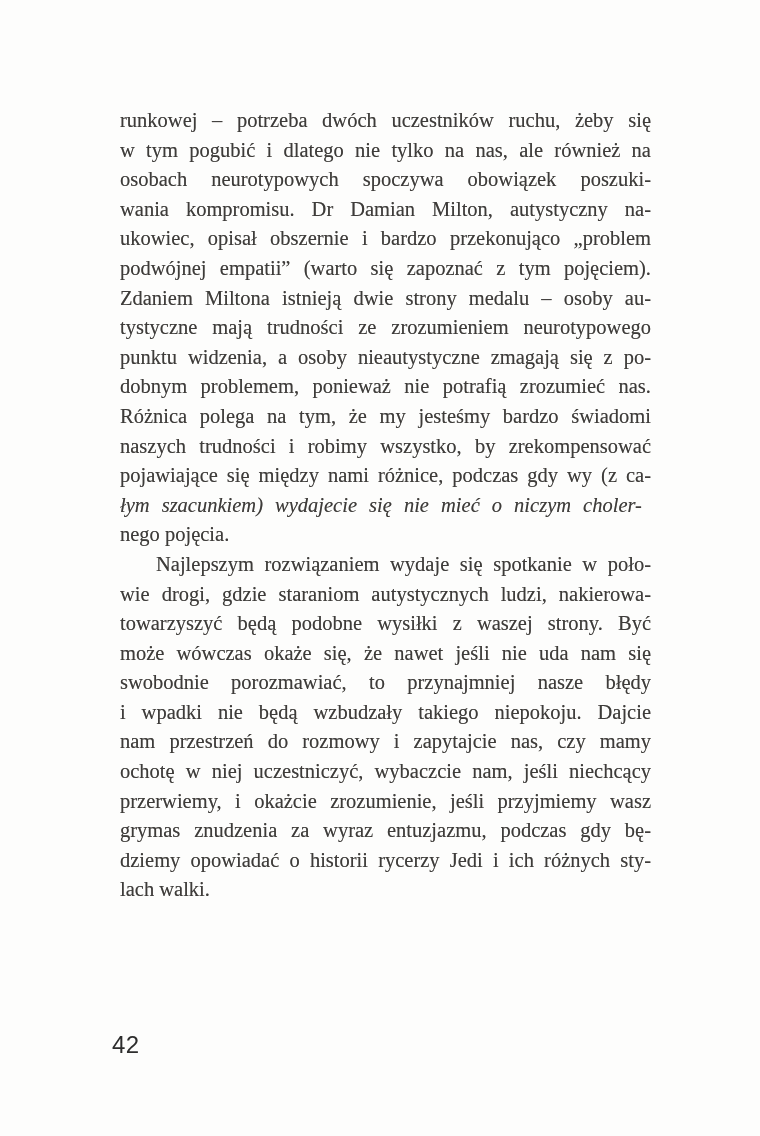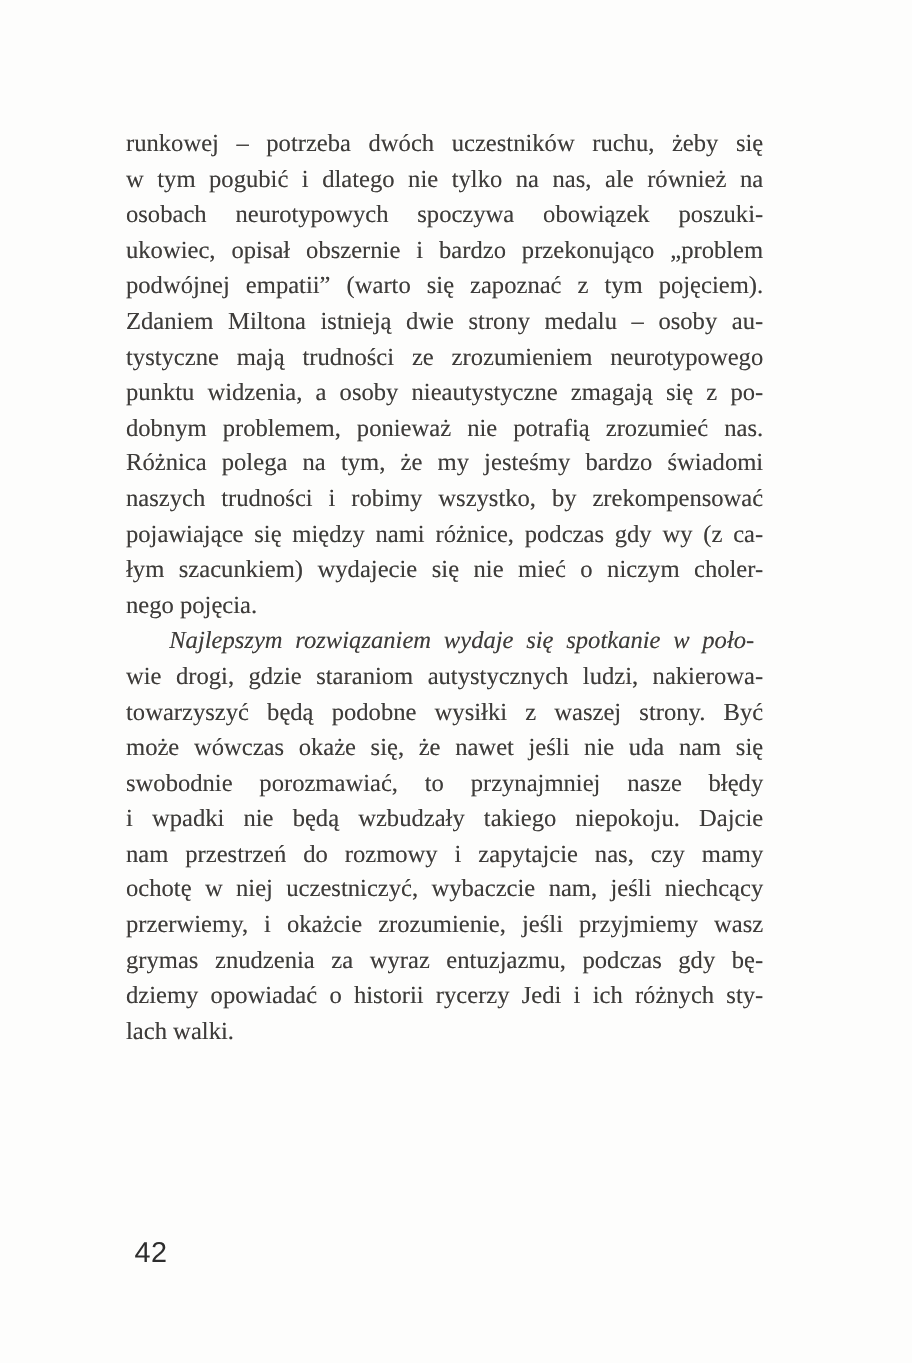--- a/index.html
+++ b/index.html
@@ -13,21 +13,21 @@
     background: var(--page-bg, #fdfdfc);
     overflow: hidden;
     font-family: "Liberation Serif", serif;
   }
   .sheet {
     position: absolute;
     inset: 0;
   }
   .text-block {
     position: absolute;
-    left: 105px;
+    left: 120px;
     top: 106px;
     width: 531px;
     color: var(--text-color, #3e3c3a);
     font-size: 20.5px;
     line-height: 29.6px;
     text-shadow: 0 0 0.5px rgba(80, 78, 75, 0.55);
   }
   .line {
     margin: 0;
     height: 29.6px;
@@ -52,33 +52,34 @@
   }
 </style>
 </head>
 <body>
 
 <div class="sheet">
   <div class="text-block">
     <p class="line"><span style="word-spacing: 9.5px;">runkowej – potrzeba dwóch uczestników ruchu, żeby się</span></p>
     <p class="line"><span style="word-spacing: 6.14px;">w tym pogubić i dlatego nie tylko na nas, ale również na</span></p>
     <p class="line"><span style="word-spacing: 18.89px;">osobach neurotypowych spoczywa obowiązek poszuki-</span></p>
+    <p class="line"><span style="word-spacing: 11.83px;">wania kompromisu. Dr Damian Milton, autystyczny na-</span></p>
     <p class="line"><span style="word-spacing: 8.14px;">ukowiec, opisał obszernie i bardzo przekonująco „problem</span></p>
     <p class="line"><span style="word-spacing: 8.2px;">podwójnej empatii” (warto się zapoznać z tym pojęciem).</span></p>
     <p class="line"><span style="word-spacing: 7.02px;">Zdaniem Miltona istnieją dwie strony medalu – osoby au-</span></p>
     <p class="line"><span style="word-spacing: 9.77px;">tystyczne mają trudności ze zrozumieniem neurotypowego</span></p>
     <p class="line"><span style="word-spacing: 5.82px;">punktu widzenia, a osoby nieautystyczne zmagają się z po-</span></p>
     <p class="line"><span style="word-spacing: 8.23px;">dobnym problemem, ponieważ nie potrafią zrozumieć nas.</span></p>
     <p class="line"><span style="word-spacing: 7.52px;">Różnica polega na tym, że my jesteśmy bardzo świadomi</span></p>
     <p class="line"><span style="word-spacing: 8.13px;">naszych trudności i robimy wszystko, by zrekompensować</span></p>
     <p class="line"><span style="word-spacing: 3.85px;">pojawiające się między nami różnice, podczas gdy wy (z ca-</span></p>
-    <p class="line"><span style="word-spacing: 6.94px;">łym szacunkiem) wydajecie się nie mieć o niczym choler-</span></p>
+    <p class="line"><span style="word-spacing: 6.94px; font-style: italic;">łym szacunkiem) wydajecie się nie mieć o niczym choler-</span></p>
     <p class="line para-end"><span>nego pojęcia.</span></p>
 
-    <p class="line indent"><span style="word-spacing: 5.46px; font-style: italic;">Najlepszym rozwiązaniem wydaje się spotkanie w poło-</span></p>
+    <p class="line indent"><span style="word-spacing: 5.46px;">Najlepszym rozwiązaniem wydaje się spotkanie w poło-</span></p>
     <p class="line"><span style="word-spacing: 6.91px;">wie drogi, gdzie staraniom autystycznych ludzi, nakierowa-</span></p>
     <p class="line"><span style="word-spacing: 10.01px;">towarzyszyć będą podobne wysiłki z waszej strony. Być</span></p>
     <p class="line"><span style="word-spacing: 7.05px;">może wówczas okaże się, że nawet jeśli nie uda nam się</span></p>
     <p class="line"><span style="word-spacing: 17.17px;">swobodnie porozmawiać, to przynajmniej nasze błędy</span></p>
     <p class="line"><span style="word-spacing: 10.8px;">i wpadki nie będą wzbudzały takiego niepokoju. Dajcie</span></p>
     <p class="line"><span style="word-spacing: 8.96px;">nam przestrzeń do rozmowy i zapytajcie nas, czy mamy</span></p>
     <p class="line"><span style="word-spacing: 6.01px;">ochotę w niej uczestniczyć, wybaczcie nam, jeśli niechcący</span></p>
     <p class="line"><span style="word-spacing: 8.27px;">przerwiemy, i okażcie zrozumienie, jeśli przyjmiemy wasz</span></p>
     <p class="line"><span style="word-spacing: 8.69px;">grymas znudzenia za wyraz entuzjazmu, podczas gdy bę-</span></p>
     <p class="line"><span style="word-spacing: 5.05px;">dziemy opowiadać o historii rycerzy Jedi i ich różnych sty-</span></p>

